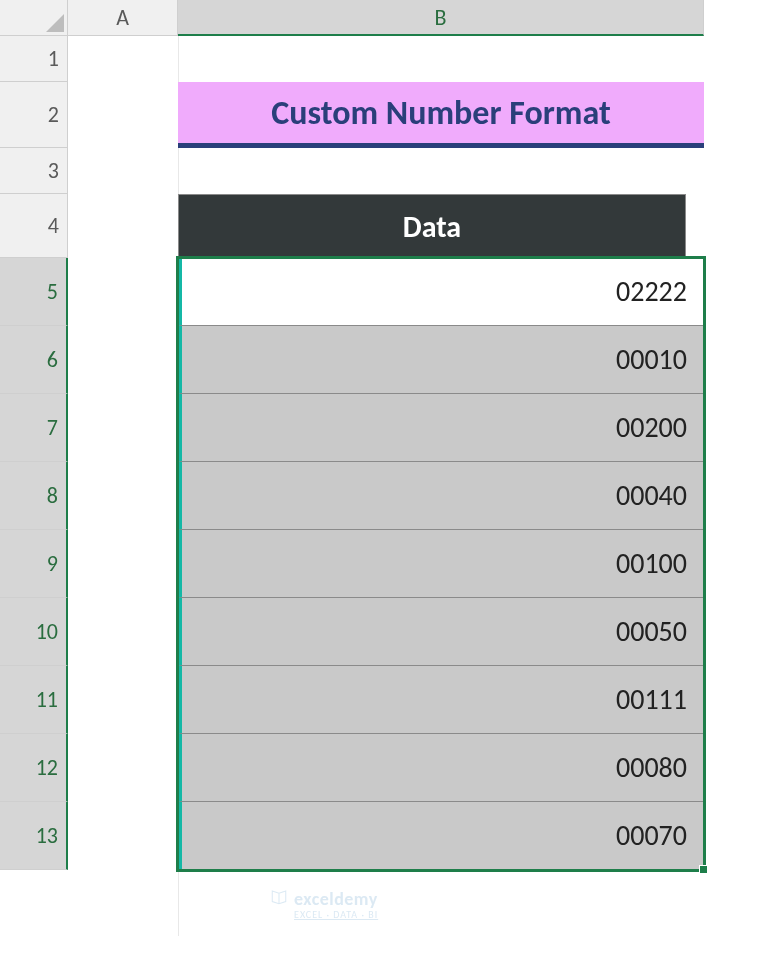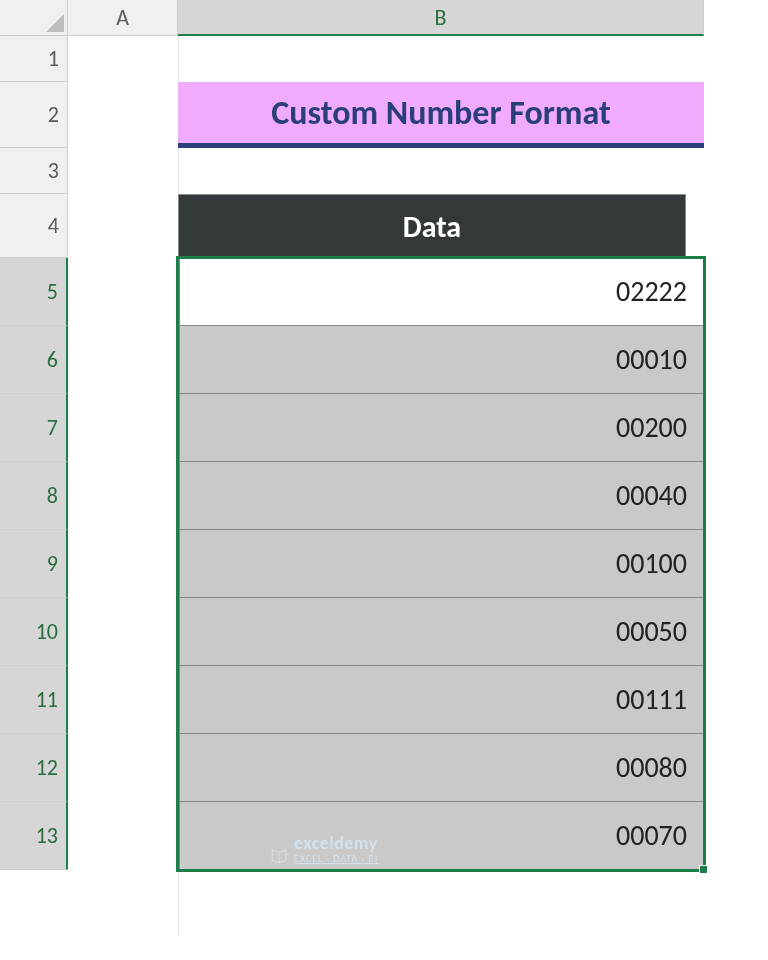--- a/index.html
+++ b/index.html
@@ -120,21 +120,21 @@
   
   .data-area {
     position: absolute;
     left: 110px;
     top: 222px;
     width: 526px;
   }
   .data-cell {
     width: 526px;
     height: 68px;
-    border-left: 2px solid #14b8a6;
+    border-left: 4px solid #14b8a6;
     border-right: 1px solid #8a8a8a;
     border-bottom: 1px solid #8a8a8a;
     display: flex;
     align-items: center;
     justify-content: flex-end;
     padding-right: 16px;
     font-size: 28px;
     color: #222;
     background: #c9c9c9;
   }
@@ -162,27 +162,27 @@
     position: absolute;
     left: 110px; top: 0;
     width: 0; height: 900px;
     border-left: 1px solid #e8e8e8;
     z-index: -1;
   }
   
   .watermark {
     position: absolute;
     left: 270px;
-    top: 832px;
+    top: 888px;
     color: #d6e6f2;
     font-size: 18px;
     font-weight: 600;
     letter-spacing: 0.5px;
     display: flex;
-    align-items: flex-end;
+    align-items: flex-start;
     gap: 6px;
     opacity: 0.85;
   }
   .watermark .wm-sub {
     display: block;
     font-size: 10px;
     letter-spacing: 1px;
     font-weight: 400;
     margin-top: -2px;
     text-decoration: underline;

